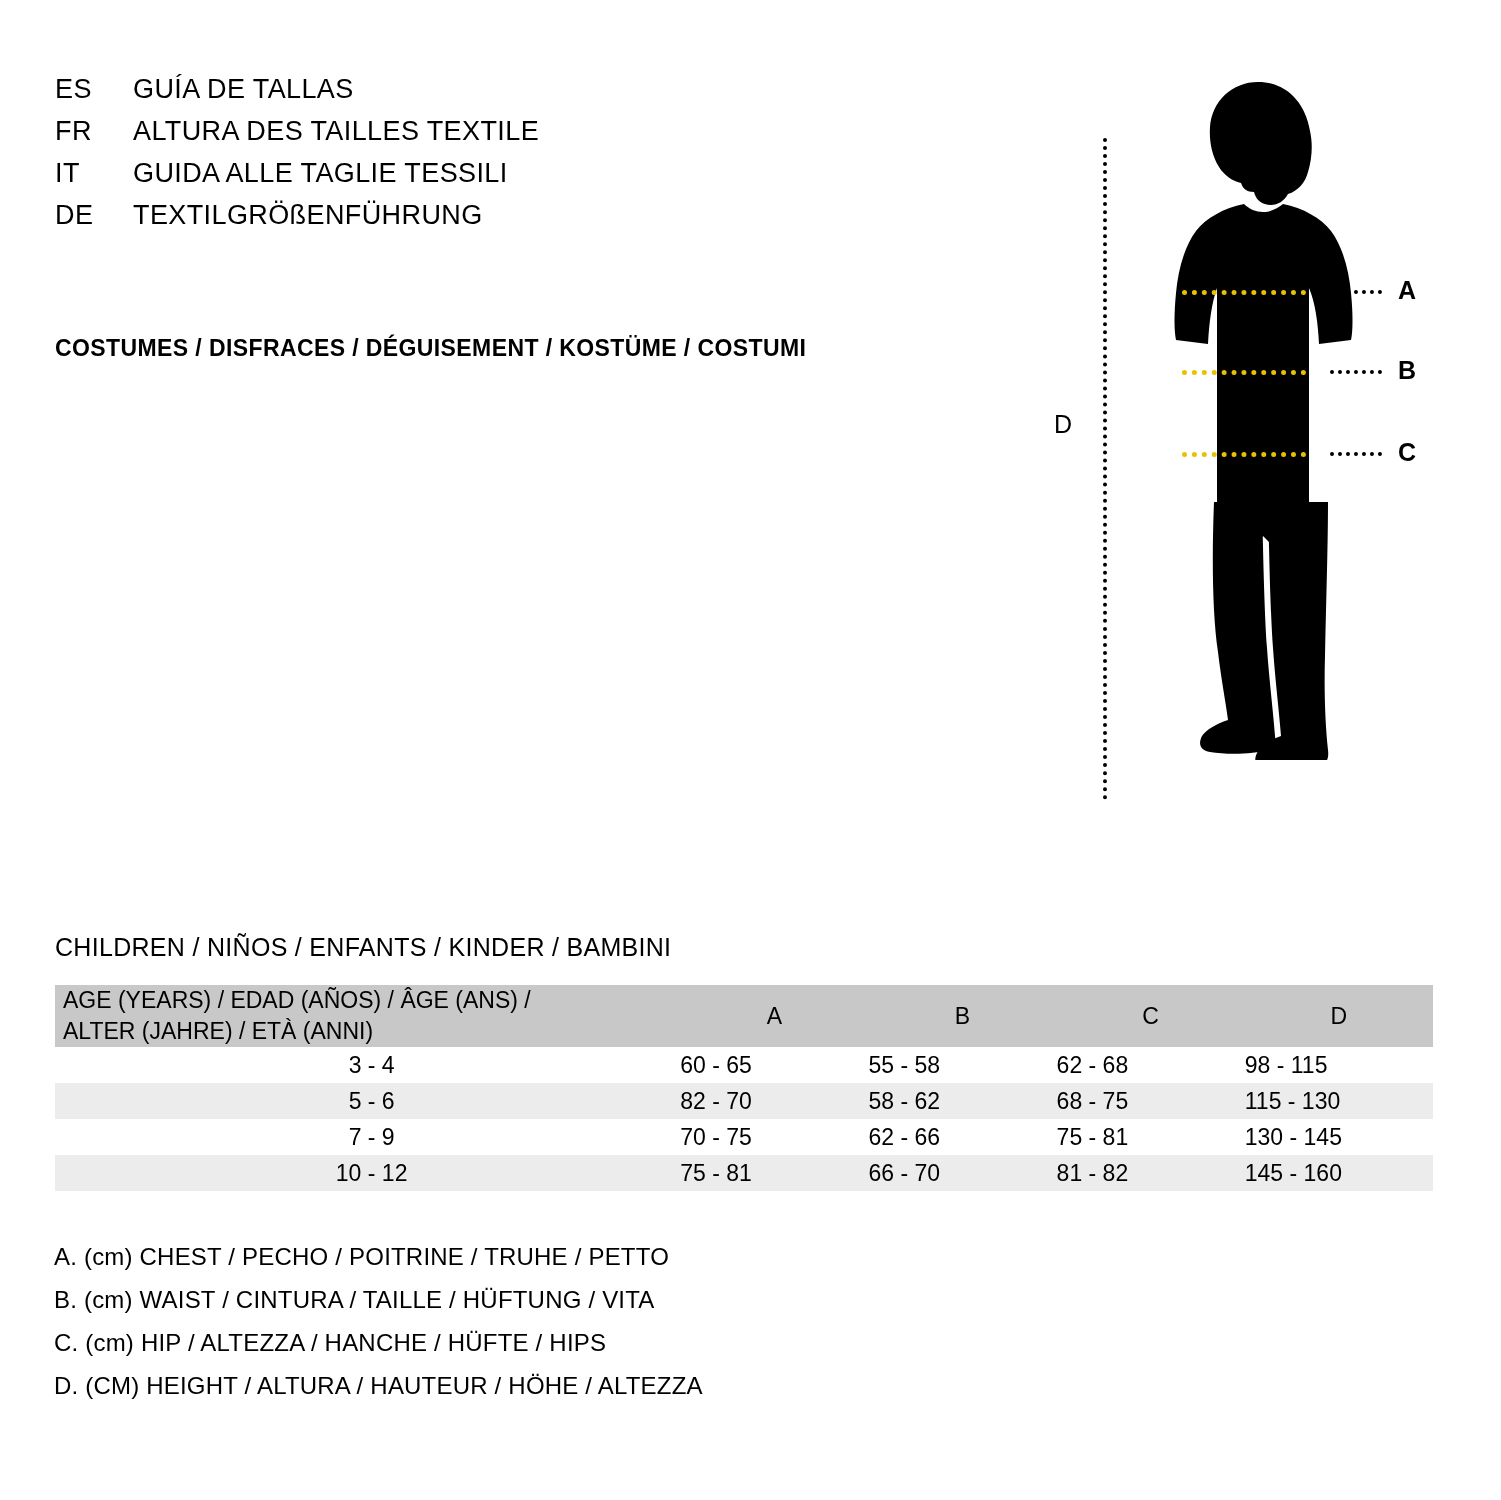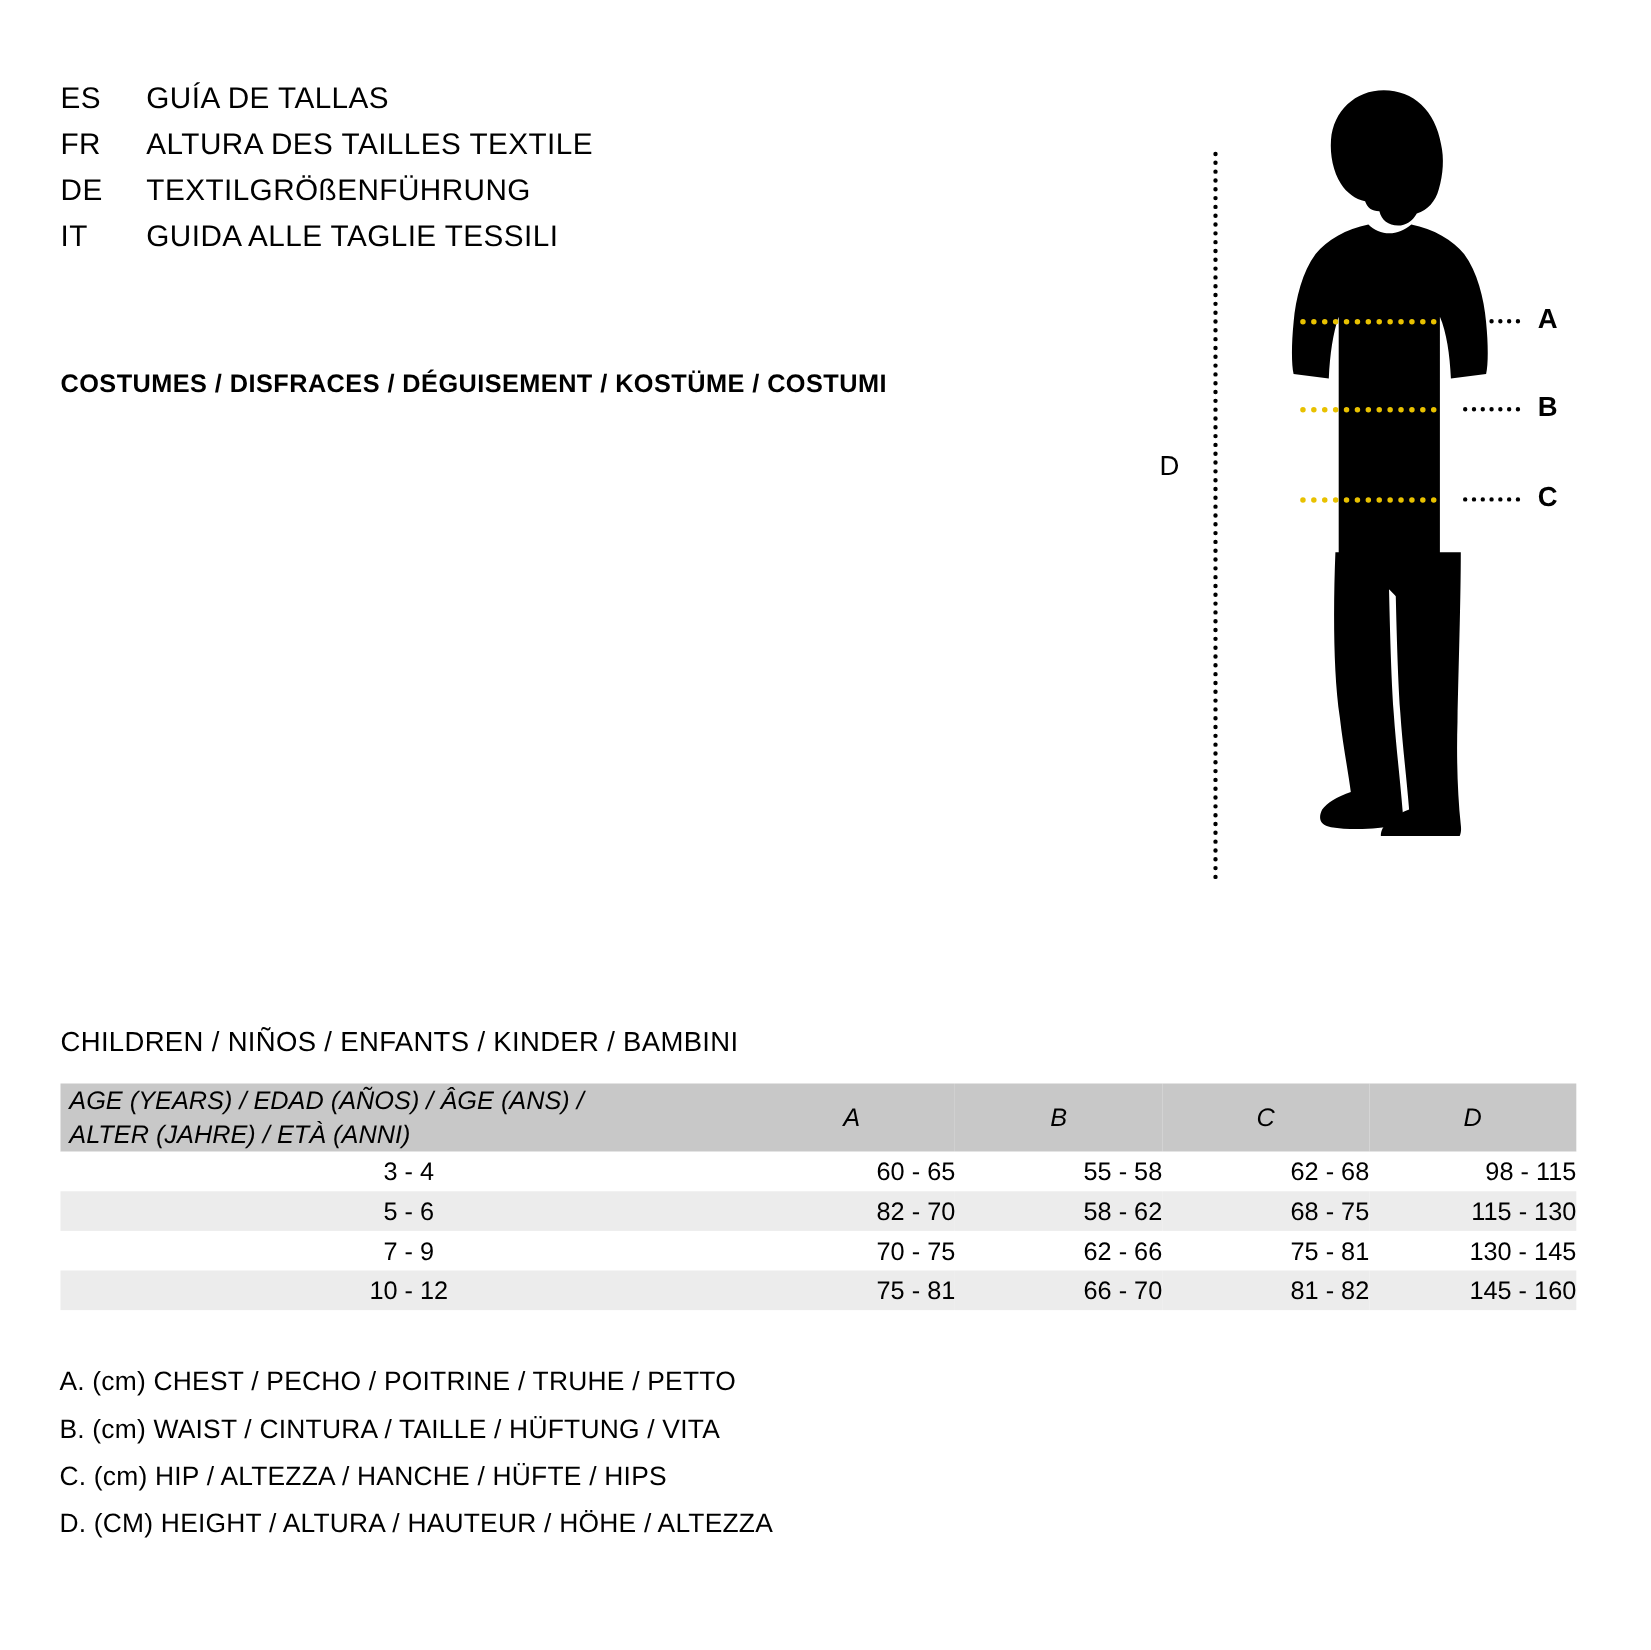--- a/index.html
+++ b/index.html
@@ -128,21 +128,20 @@
   }
   table.size-table th,
   table.size-table td {
     padding: 0;
     font-weight: normal;
     vertical-align: middle;
   }
   thead tr {
     background: #c8c8c8;
     height: 54px;
-    font-style: italic;
   }
   thead th.first {
     text-align: left;
     padding-left: 8px;
     line-height: 1.35;
     font-size: 23px;
     width: 620px;
   }
   thead th.col {
     text-align: center;
@@ -156,21 +155,21 @@
     background: #ffffff;
   }
   tbody tr:nth-child(even) {
     background: #ececec;
   }
   tbody td.first {
     text-align: center;
     padding-left: 8px;
   }
   tbody td.val {
-    text-align: right;
+    text-align: left;
   }
 
   
   .legend {
     position: absolute;
     left: 54px;
     top: 1243px;
     width: 1000px;
   }
   .legend-row {
@@ -188,26 +187,26 @@
   <div class="lang-block">
     <div class="lang-row">
       <span class="lang-code">ES</span>
       <span class="lang-text">GUÍA DE TALLAS</span>
     </div>
     <div class="lang-row">
       <span class="lang-code">FR</span>
       <span class="lang-text">ALTURA DES TAILLES TEXTILE</span>
     </div>
     <div class="lang-row">
+      <span class="lang-code">IT</span>
+      <span class="lang-text">GUIDA ALLE TAGLIE TESSILI</span>
+    </div>
+    <div class="lang-row">
       <span class="lang-code">DE</span>
       <span class="lang-text">TEXTILGRÖßENFÜHRUNG</span>
-    </div>
-    <div class="lang-row">
-      <span class="lang-code">IT</span>
-      <span class="lang-text">GUIDA ALLE TAGLIE TESSILI</span>
     </div>
   </div>
 
   <div class="costumes-line">COSTUMES / DISFRACES / DÉGUISEMENT / KOSTÜME / COSTUMI</div>
 
   <div class="figure-wrap">
 
     <div class="d-label">D</div>
     <div class="d-line"></div>
 

